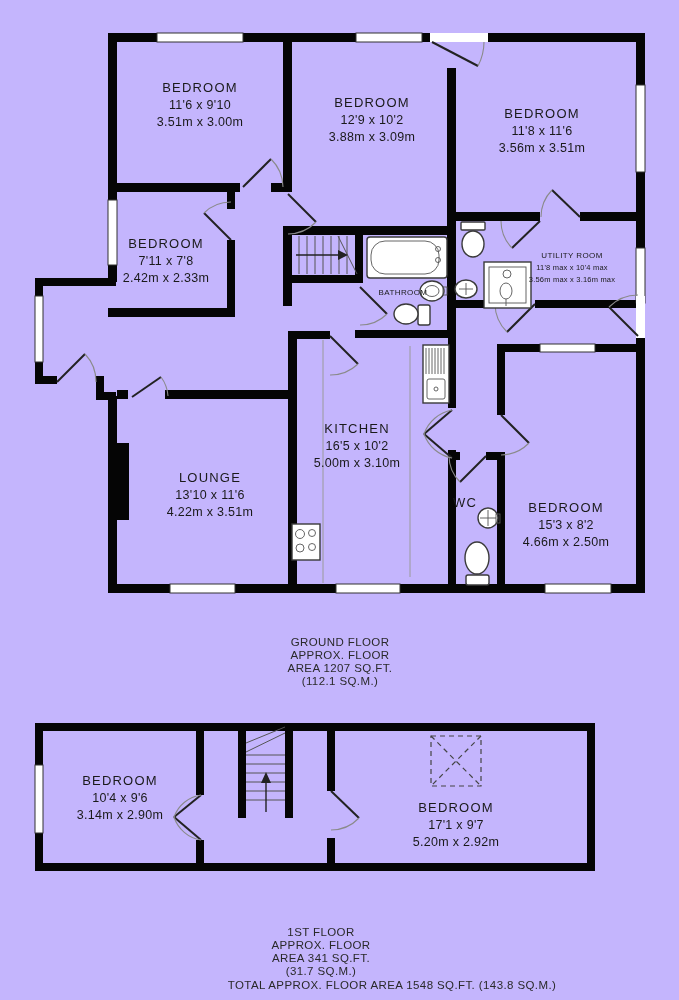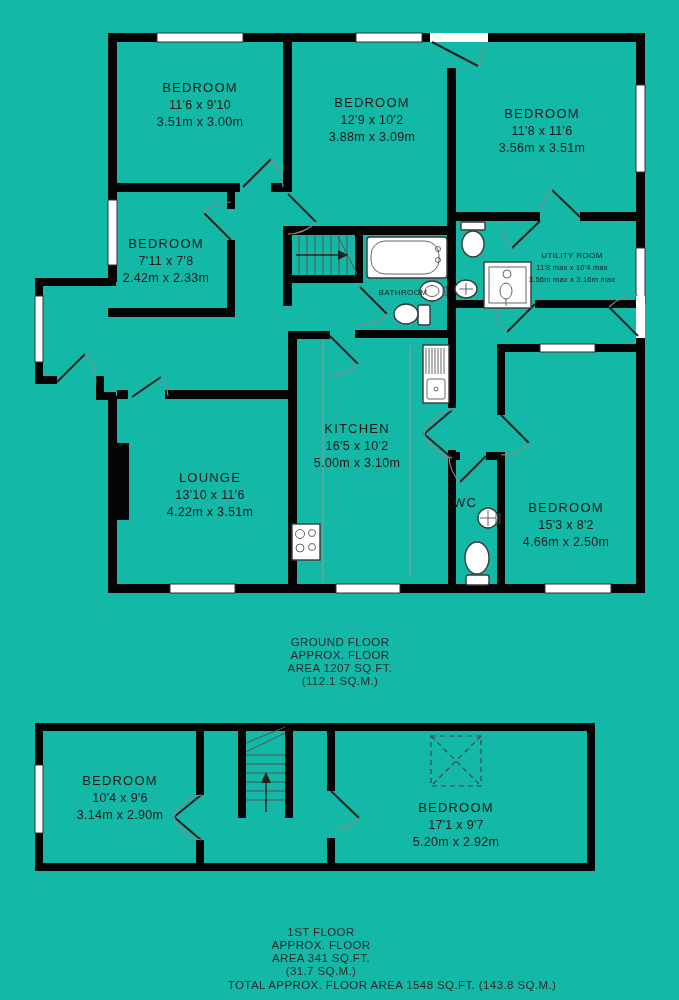--- a/index.html
+++ b/index.html
@@ -1,16 +1,16 @@
 <!DOCTYPE html>
 <html><head>
 <meta charset="utf-8">
 <style>
   html,body { margin:0; padding:0; background:#ffffff; }
-  .page { position:relative; width:679px; height:1000px; background:#14b8a6;
+  .page { position:relative; width:679px; height:1000px; background:#c4b5fd;
           font-family:"Liberation Sans", sans-serif; }
   svg { display:block; }
   .wall { fill:#050505; stroke:none; }
   .window { fill:#ffffff; stroke:#333333; stroke-width:1; }
   .opening { fill:#ffffff; stroke:none; }
   .leaf { stroke:#222222; stroke-width:2; fill:none; }
   .arc { stroke:#8a8a8a; stroke-width:1.1; fill:none; }
   .fixture { stroke:#3a3a3a; stroke-width:1.4; fill:#ffffff; }
   .fixture-thin { stroke:#555555; stroke-width:0.9; fill:none; }
   .counter { stroke:#9a9a9a; stroke-width:1; fill:none; }

